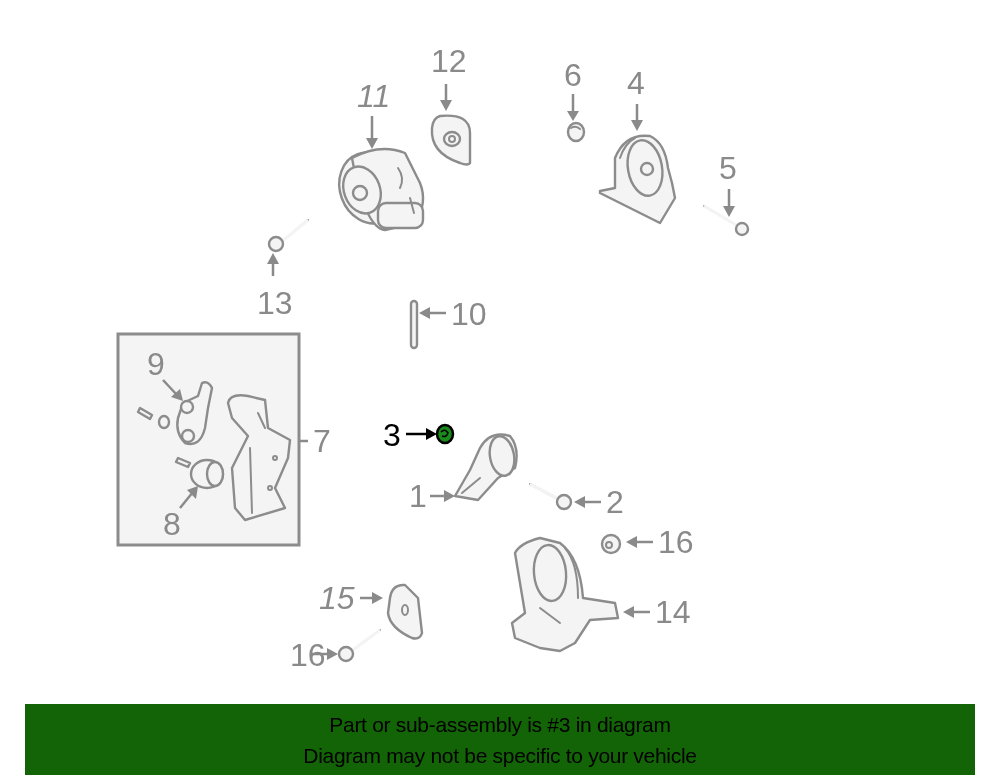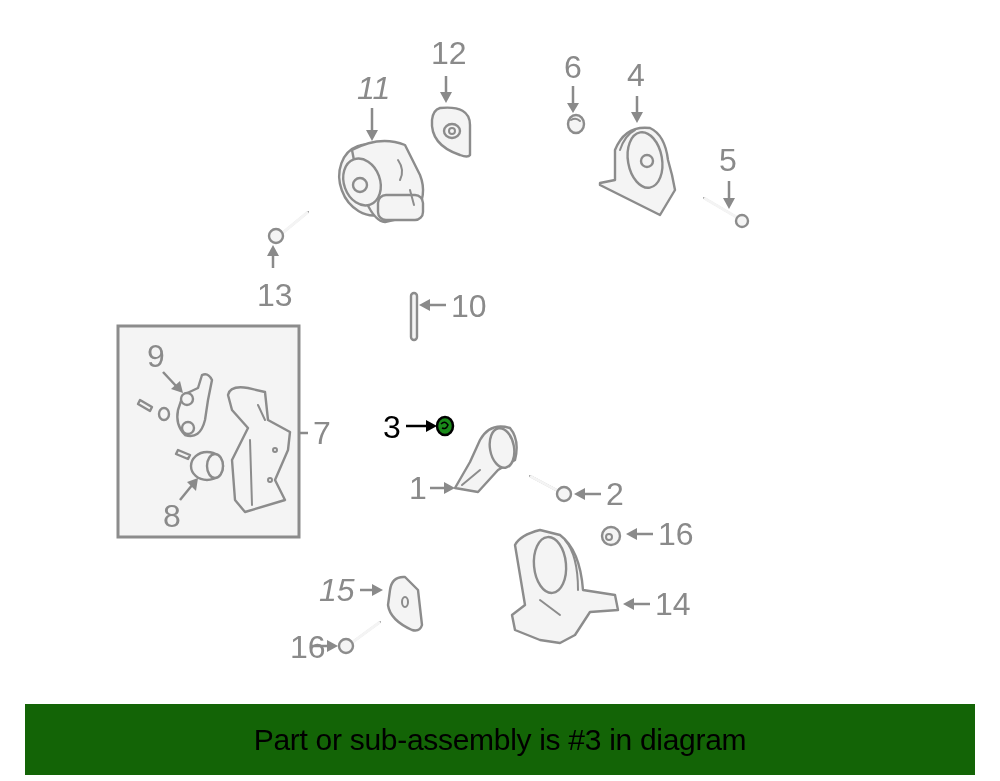--- a/index.html
+++ b/index.html
@@ -1,21 +1,21 @@
 <!DOCTYPE html>
 <html><head>
 <meta charset="utf-8">
 <style>
   html, body { margin: 0; padding: 0; background: #ffffff; }
   body { width: 1000px; height: 781px; position: relative; overflow: hidden; font-family: "Liberation Sans", sans-serif; }
-  #diagram { position: absolute; left: 0; top: 0; width: 795px; height: 700px; }
+  #diagram { position: absolute; left: 0; top: 8px; width: 795px; height: 700px; }
   .callout { position: absolute; font-family: "Liberation Sans", sans-serif; font-size: 32px; color: #8a8a8a; line-height: 1; }
   .callout.highlight { color: #000000; }
   #banner { position: absolute; left: 25px; top: 704px; width: 950px; height: 71px; background: #136406; display: flex; flex-direction: column; align-items: center; justify-content: center; }
-  #banner .line { font-family: "Liberation Sans", sans-serif; font-size: 30px; color: #000; line-height: 31px; letter-spacing: -0.3px; }
+  #banner .line { font-family: "Liberation Sans", sans-serif; font-size: 21px; color: #000; line-height: 31px; letter-spacing: -0.3px; }
   svg .part { fill: #f4f4f4; stroke: #8c8c8c; stroke-width: 2.4; stroke-linejoin: round; stroke-linecap: round; }
   svg .part-line { fill: none; stroke: #8c8c8c; stroke-width: 2; stroke-linecap: round; stroke-linejoin: round; }
   svg .arrow { stroke: #8a8a8a; stroke-width: 2.5; fill: none; }
   svg .arrow-head { fill: #8a8a8a; }
   svg .arrow.hl { stroke: #000; }
   svg .arrow-head.hl { fill: #000; }
   svg .box { fill: #f4f4f4; stroke: #8c8c8c; stroke-width: 3; }
 </style>
 </head>
 <body>
@@ -177,13 +177,14 @@
   <span class="callout" style="left:606px;top:478px;">2</span>
   <span class="callout" style="left:163px;top:500px;">8</span>
   <span class="callout" style="left:658px;top:518px;">16</span>
   <span class="callout" style="left:319px;top:574px;font-style:italic;">15</span>
   <span class="callout" style="left:655px;top:588px;">14</span>
   <span class="callout" style="left:270px;top:631px;margin-left:20px;">16</span>
 </div>
 
 <div id="banner">
   <div class="line">Part or sub-assembly is #3 in diagram</div>
+  <div class="line">Diagram may not be specific to your vehicle</div>
 </div>
 
 </body></html>

